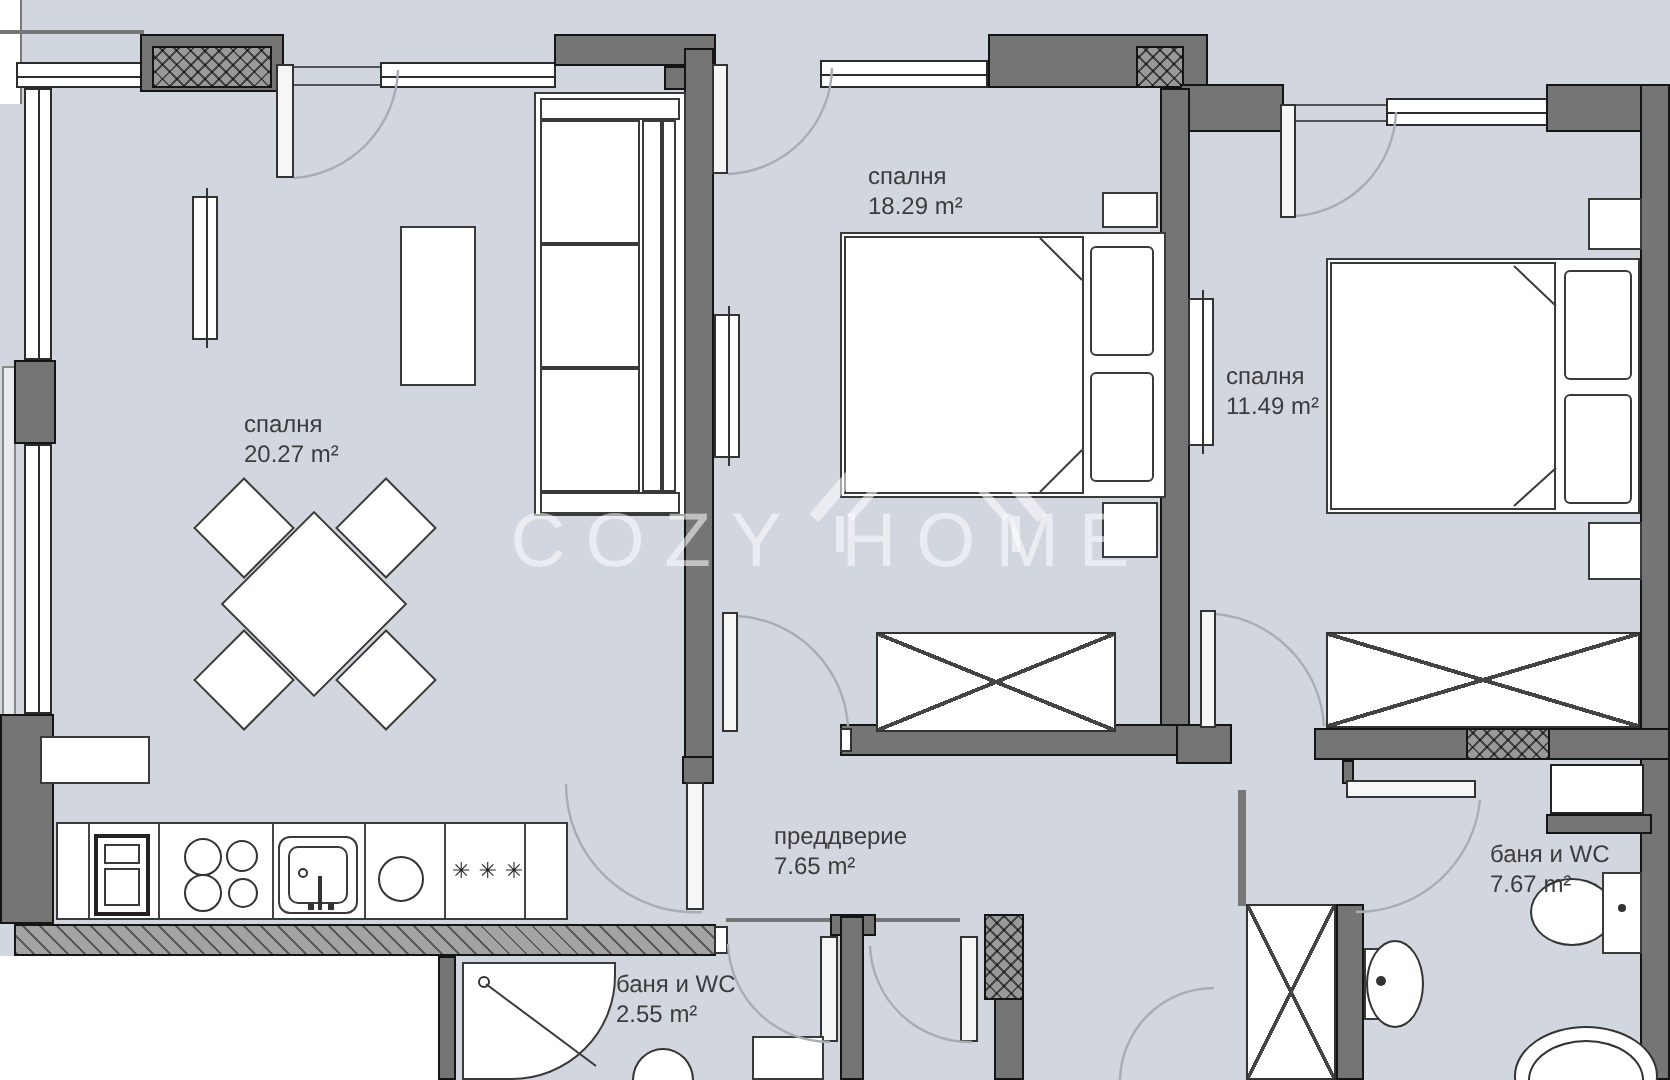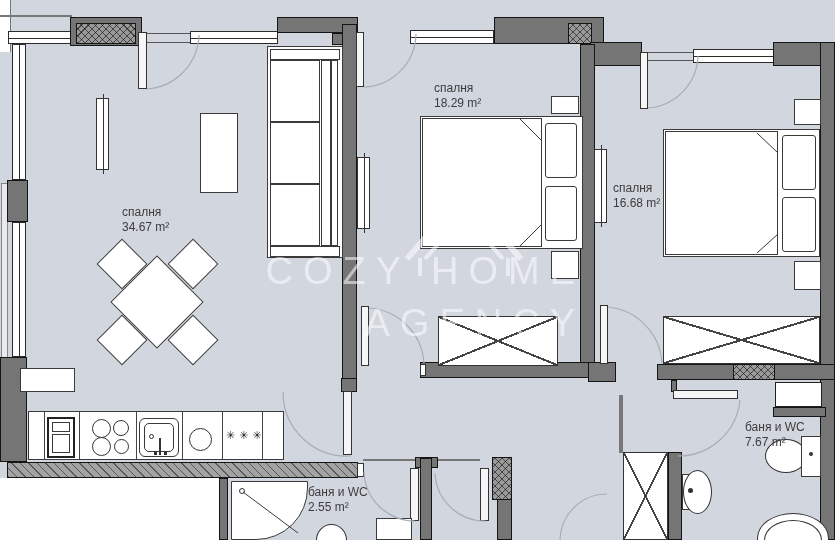--- a/index.html
+++ b/index.html
@@ -27,21 +27,21 @@
   .xbox{background-color:#fff;border:1px solid #333;
     background-image:
       linear-gradient(to top right,transparent 0,transparent calc(50% - 1px),#444 calc(50% - 1px),#444 calc(50% + 1px),transparent calc(50% + 1px),transparent 100%),
       linear-gradient(to bottom right,transparent 0,transparent calc(50% - 1px),#444 calc(50% - 1px),#444 calc(50% + 1px),transparent calc(50% + 1px),transparent 100%)}
   .rot45{transform:rotate(45deg)}
   .white{background:#fff}
   .thin{background:#777}
   .label{position:absolute;color:#3c3c3c;font-size:12px;line-height:15px;white-space:nowrap;z-index:50}
   .label span{display:block}
   .wm{position:absolute;color:rgba(255,255,255,.55);font-weight:500;font-size:38px;
-      letter-spacing:10px;text-align:right;z-index:60;white-space:nowrap}
+      letter-spacing:10px;text-align:center;z-index:60;white-space:nowrap}
   svg.layer{position:absolute;left:0;top:0;z-index:40}
   .stars{position:absolute;color:#222;font-size:11px;letter-spacing:4px;z-index:30}
 </style>
 </head>
 <body>
 
 <div id="plan">
 
   <div class="abs white" style="left:0;top:0;width:11px;height:52px;border-right:1px solid #777"></div>
   <div class="abs thin" style="left:0;top:15px;width:72px;height:2px"></div>
@@ -204,35 +204,38 @@
     <g fill="none" stroke="rgba(255,255,255,0.55)">
       <path stroke-width="6" d="M407,259 L464,193 L521,259"></path>
       <path stroke-width="4" d="M425,259 L464,214 L503,259"></path>
       <path stroke-width="4" d="M420,258 L420,276"></path>
       <path stroke-width="4" d="M508,258 L508,276"></path>
     </g>
   </svg>
 
   <div class="label" style="left:122px;top:205px">
     <span>спалня</span>
-    <span>34.67 m²</span>
+    <span>20.27 m²</span>
   </div>
   <div class="label" style="left:434px;top:81px">
     <span>спалня</span>
     <span>18.29 m²</span>
   </div>
   <div class="label" style="left:613px;top:181px">
     <span>спалня</span>
-    <span>16.68 m²</span>
+    <span>11.49 m²</span>
+  </div>
+  <div class="label" style="left:387px;top:411px">
+    <span>преддверие</span>
+    <span>7.65 m²</span>
   </div>
   <div class="label" style="left:308px;top:485px">
     <span>баня и WC</span>
     <span>2.55 m²</span>
   </div>
   <div class="label" style="left:745px;top:420px">
     <span>баня и WC</span>
     <span>7.67 m²</span>
   </div>
 
   <div class="wm" style="left:245px;top:250px;width:340px">COZY HOME</div>
-  <div class="wm" style="left:245px;top:302px;width:340px">AGENCY</div>
 
 </div>
 
 </body></html>

